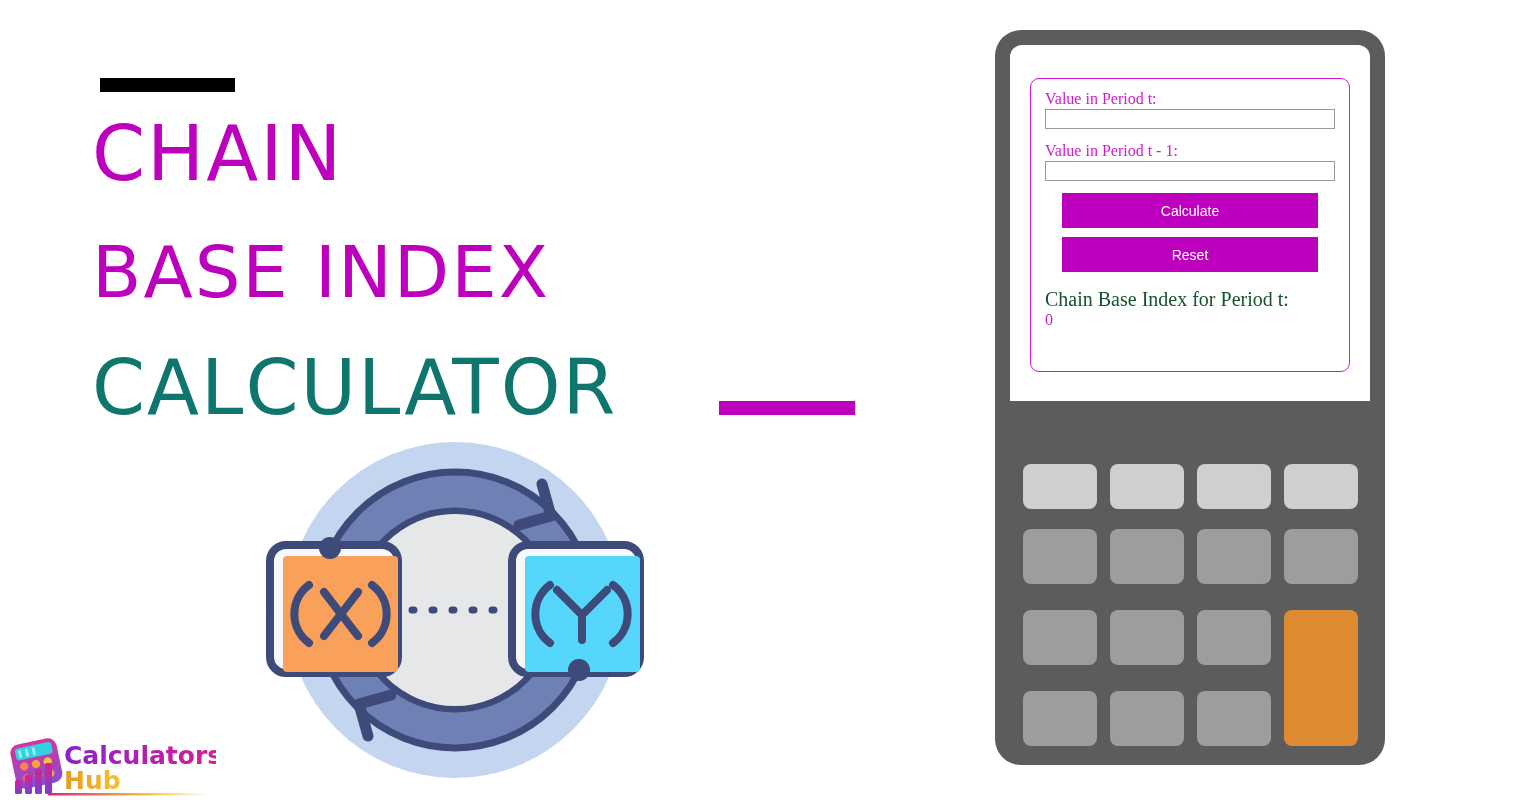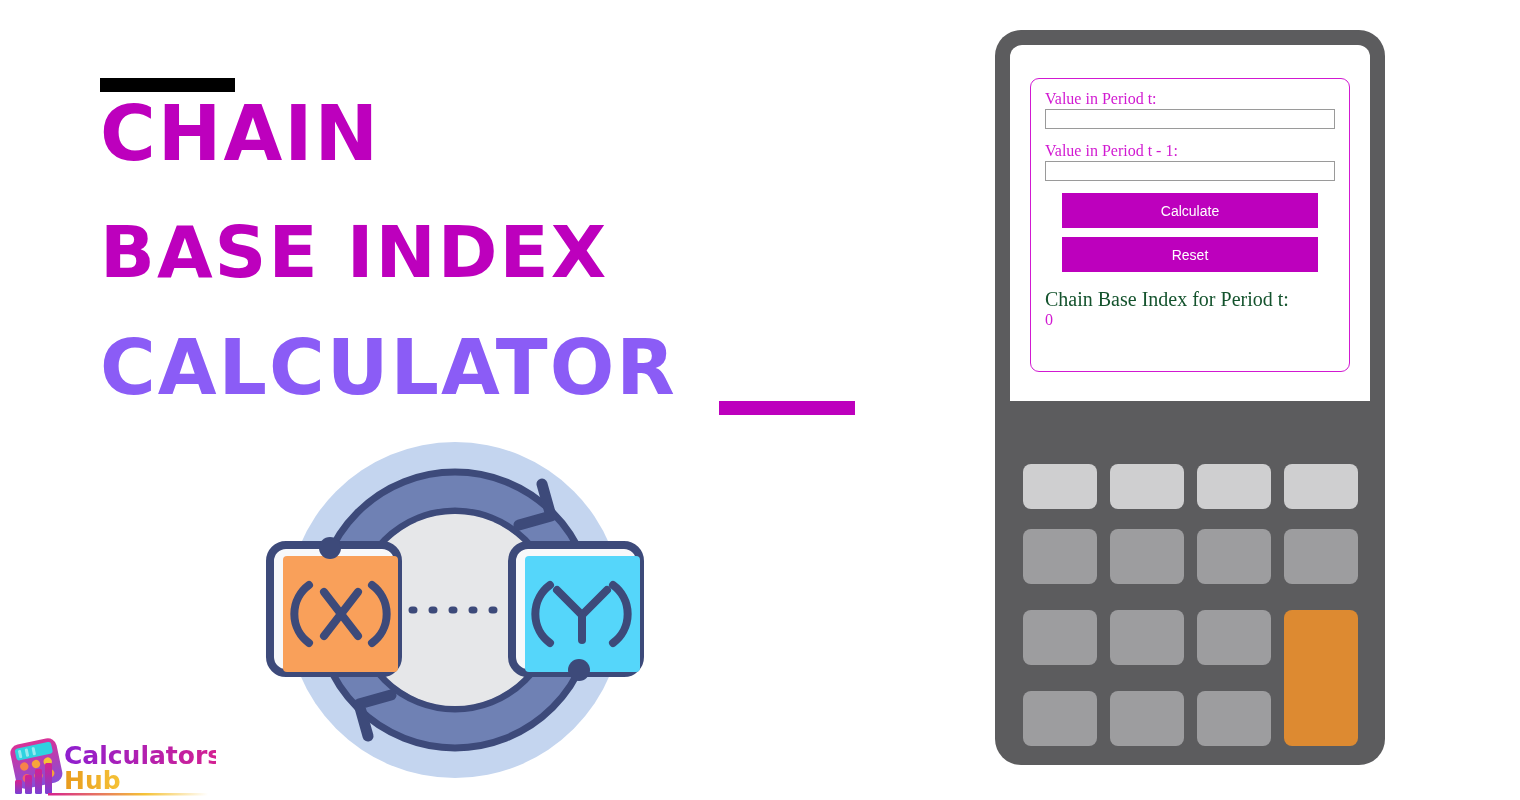--- a/index.html
+++ b/index.html
@@ -34,41 +34,42 @@
   .rule-bottom {
     position: absolute;
     left: 719px;
     top: 401px;
     width: 136px;
     height: 14px;
     background: #BD00BD;
   }
   .title-line {
     position: absolute;
-    left: 100px;
+    left: 92px;
     font-family: "DejaVu Sans", sans-serif;
-    font-weight: 700;
+    font-weight: 400;
     letter-spacing: 2px;
     line-height: 1;
     white-space: nowrap;
+    margin-top: 20px;
   }
   #title-line-1 {
     top: 96px;
     font-size: 76px;
     color: #BD00BD;
   }
   #title-line-2 {
     top: 216px;
     font-size: 72px;
     color: #BD00BD;
   }
   #title-line-3 {
     top: 330px;
     font-size: 76px;
-    color: #8b5cf6;
+    color: #0f766e;
   }
 
   
   #illustration {
     position: absolute;
     left: 252px;
     top: 440px;
     width: 420px;
     height: 340px;
   }

